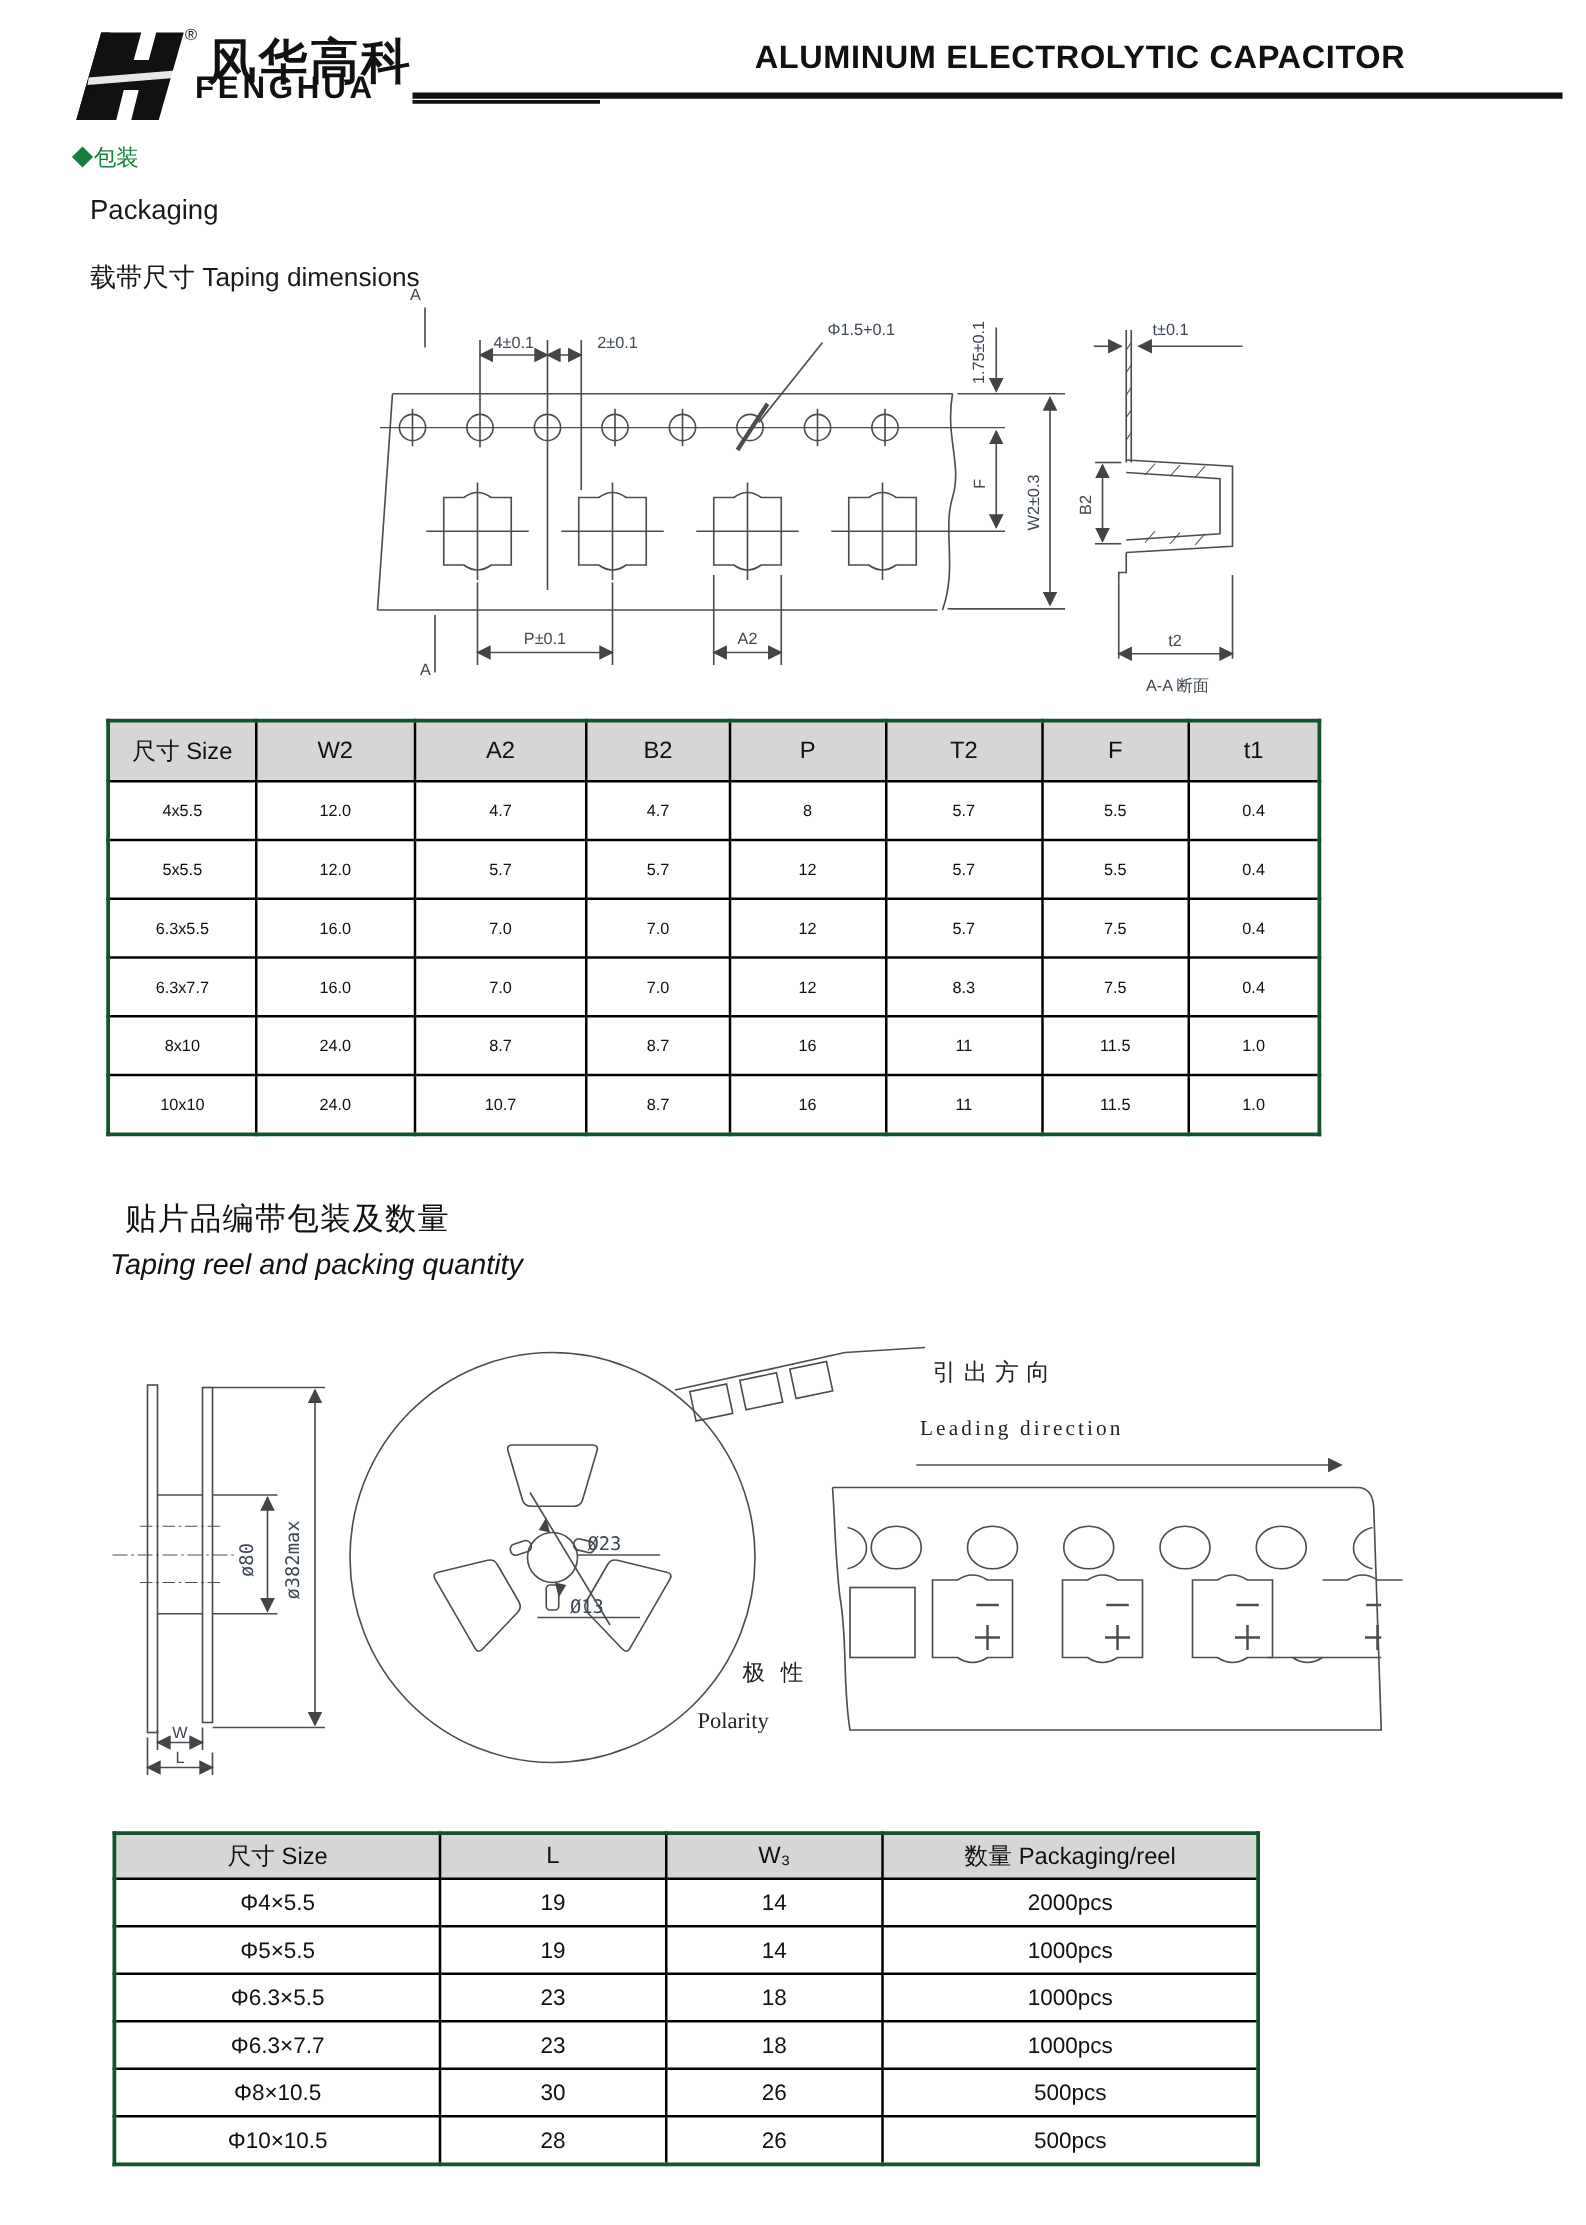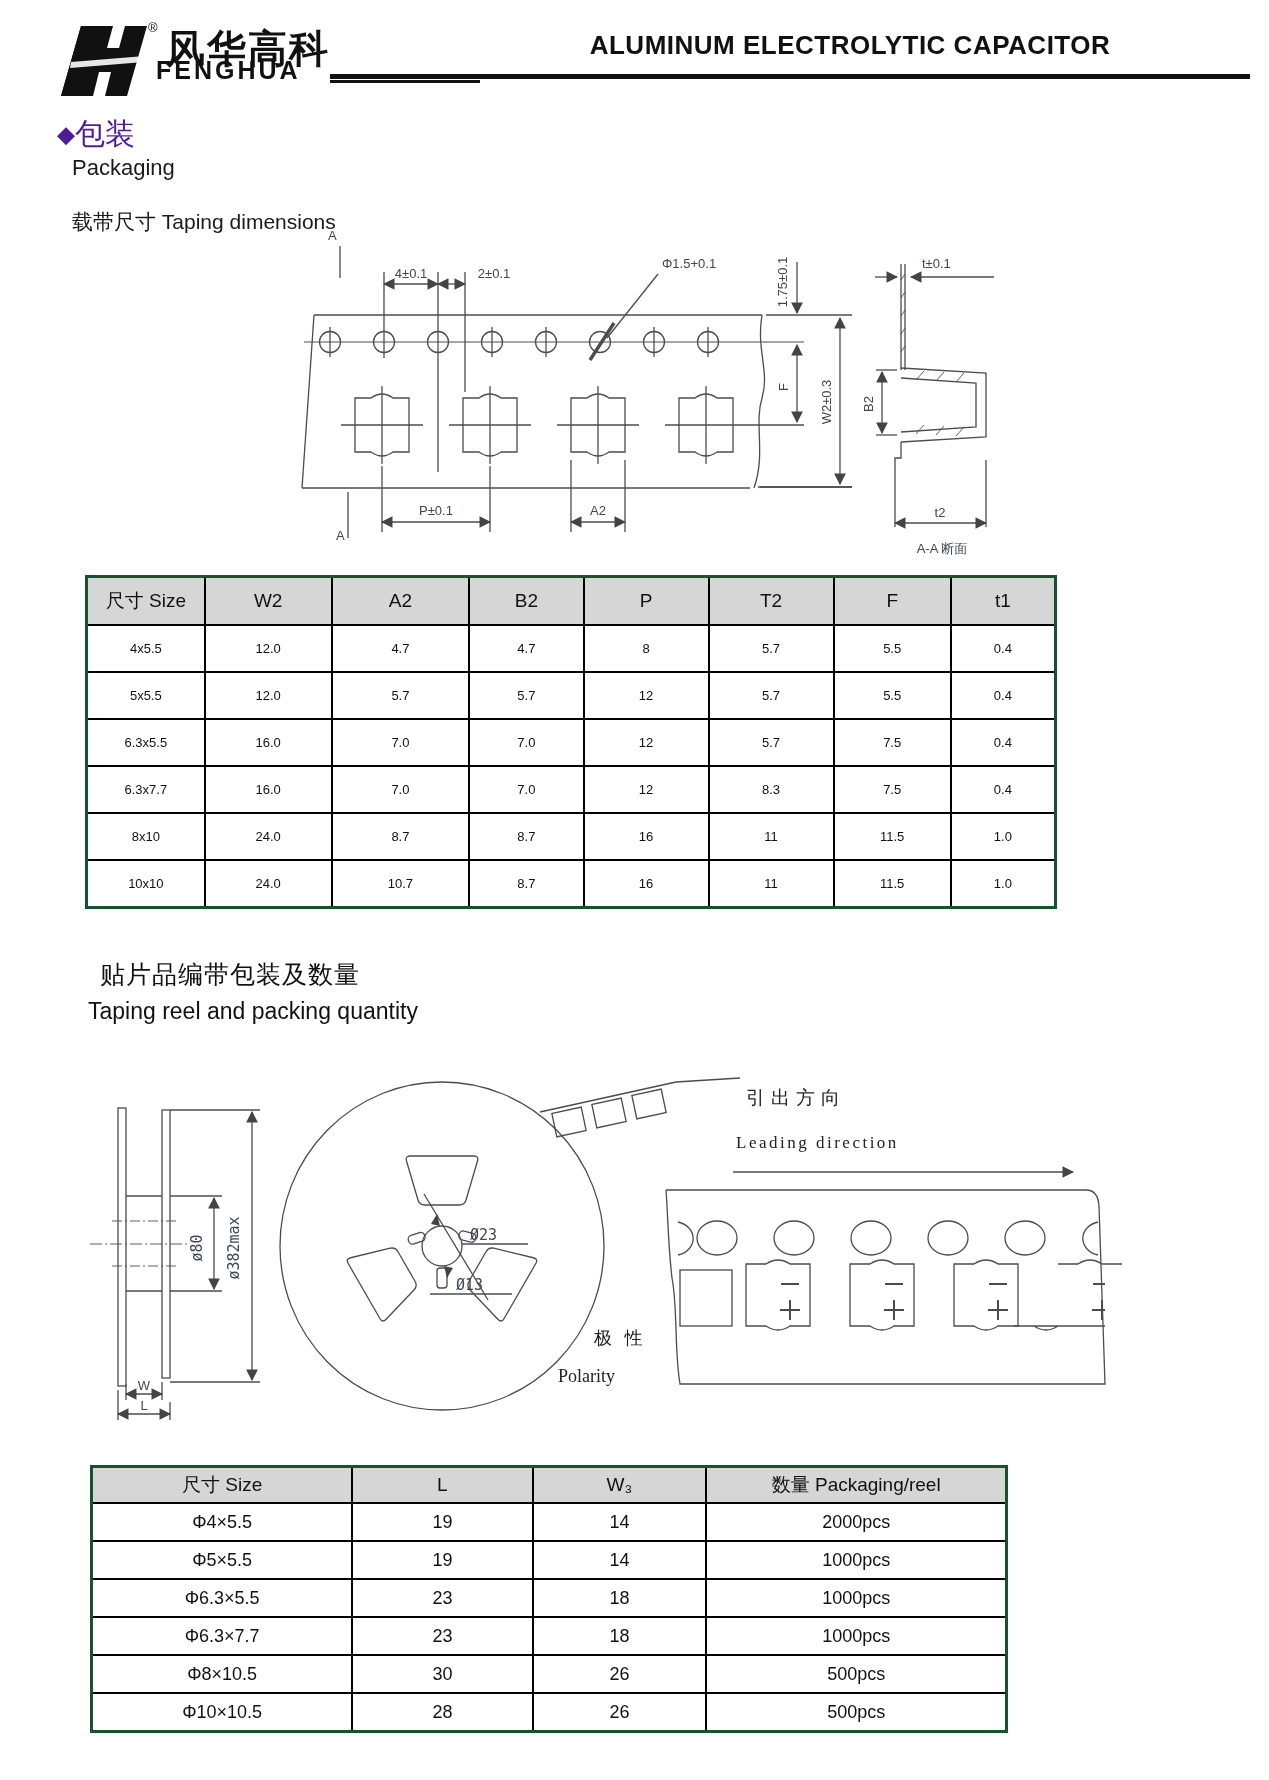--- a/index.html
+++ b/index.html
@@ -8,25 +8,25 @@
   .abs{position:absolute;}
 
   
   .brand-cn{font-size:39px;font-weight:bold;letter-spacing:2px;color:#111;}
   .brand-en{font-size:25px;font-weight:600;letter-spacing:3px;color:#111;margin-top:-2px;}
   .doc-title{font-size:26px;font-weight:bold;color:#111;letter-spacing:.5px;white-space:nowrap;}
   .rule-main{position:absolute;left:330px;top:74px;width:920px;height:5px;background:#111;}
   .rule-sub{position:absolute;left:330px;top:80px;width:150px;height:3px;background:#111;}
 
   
-  .h-cn{font-size:30px;color:#4c1d95;font-family:Liberation Mono, monospace;}
+  .h-cn{font-size:18px;color:#15803d;}
   .h-en{font-size:22px;color:#1a1a1a;}
   .h-sub{font-size:21px;color:#1a1a1a;}
   .h2-cn{font-size:25px;color:#111;letter-spacing:1px;}
-  .h2-en{font-size:23px;color:#111;}
+  .h2-en{font-size:23px;color:#111;font-style:italic;}
 
   
   table{border-collapse:collapse;table-layout:fixed;background:#fff;}
   .dtable{border:3px solid #14532d;}
   .dtable th,.dtable td{border:2px solid #000;text-align:center;vertical-align:middle;
        font-weight:normal;color:#111;padding:0;}
   .dtable th{background:#d6d6d6;}
   .t1 th{height:46px;font-size:19px;}
   .t1 td{height:45px;font-size:13px;}
   .t2 th{height:34px;font-size:19px;}
@@ -46,21 +46,21 @@
   <div class="abs" style="left:55px;top:22px;width:100px;height:76px;">
     <svg width="100" height="76" viewBox="0 0 100 76">
       <path d="M6,74 L26,4 L58,4 L52,26 L64,26 L70,4 L92,4 L72,74 L50,74 L56,50 L44,50 L38,74 Z" fill="#111"></path>
       <path d="M6,74 L26,4 L33,4 L13,74 Z" fill="#111"></path>
       <path d="M16,40 L90,34 L89,40 L15,46 Z" fill="#fff" opacity=".9"></path>
     </svg>
   </div>
   <div class="abs" style="left:148px;top:20px;font-size:13px;color:#111;">®</div>
   <div class="abs brand-cn" style="left:166px;top:22px;">风华高科</div>
   <div class="abs brand-en" style="left:156px;top:58px;">FENGHUA</div>
-  <div class="abs doc-title" style="left:480px;top:30px;width:740px;text-align:center;">ALUMINUM ELECTROLYTIC CAPACITOR</div>
+  <div class="abs doc-title" style="left:494px;top:30px;width:740px;text-align:center;">ALUMINUM ELECTROLYTIC CAPACITOR</div>
   <div class="rule-main"></div>
   <div class="rule-sub"></div>
 
   <div class="abs h-cn" style="left:57px;top:114px;">◆包装</div>
   <div class="abs h-en" style="left:72px;top:155px;">Packaging</div>
   <div class="abs h-sub" style="left:72px;top:188px;margin-top:20px;">载带尺寸  Taping dimensions</div>
 
   <div class="abs" style="left:292px;top:220px;">
   <svg width="720" height="340" viewBox="0 0 720 340">
     <defs>

